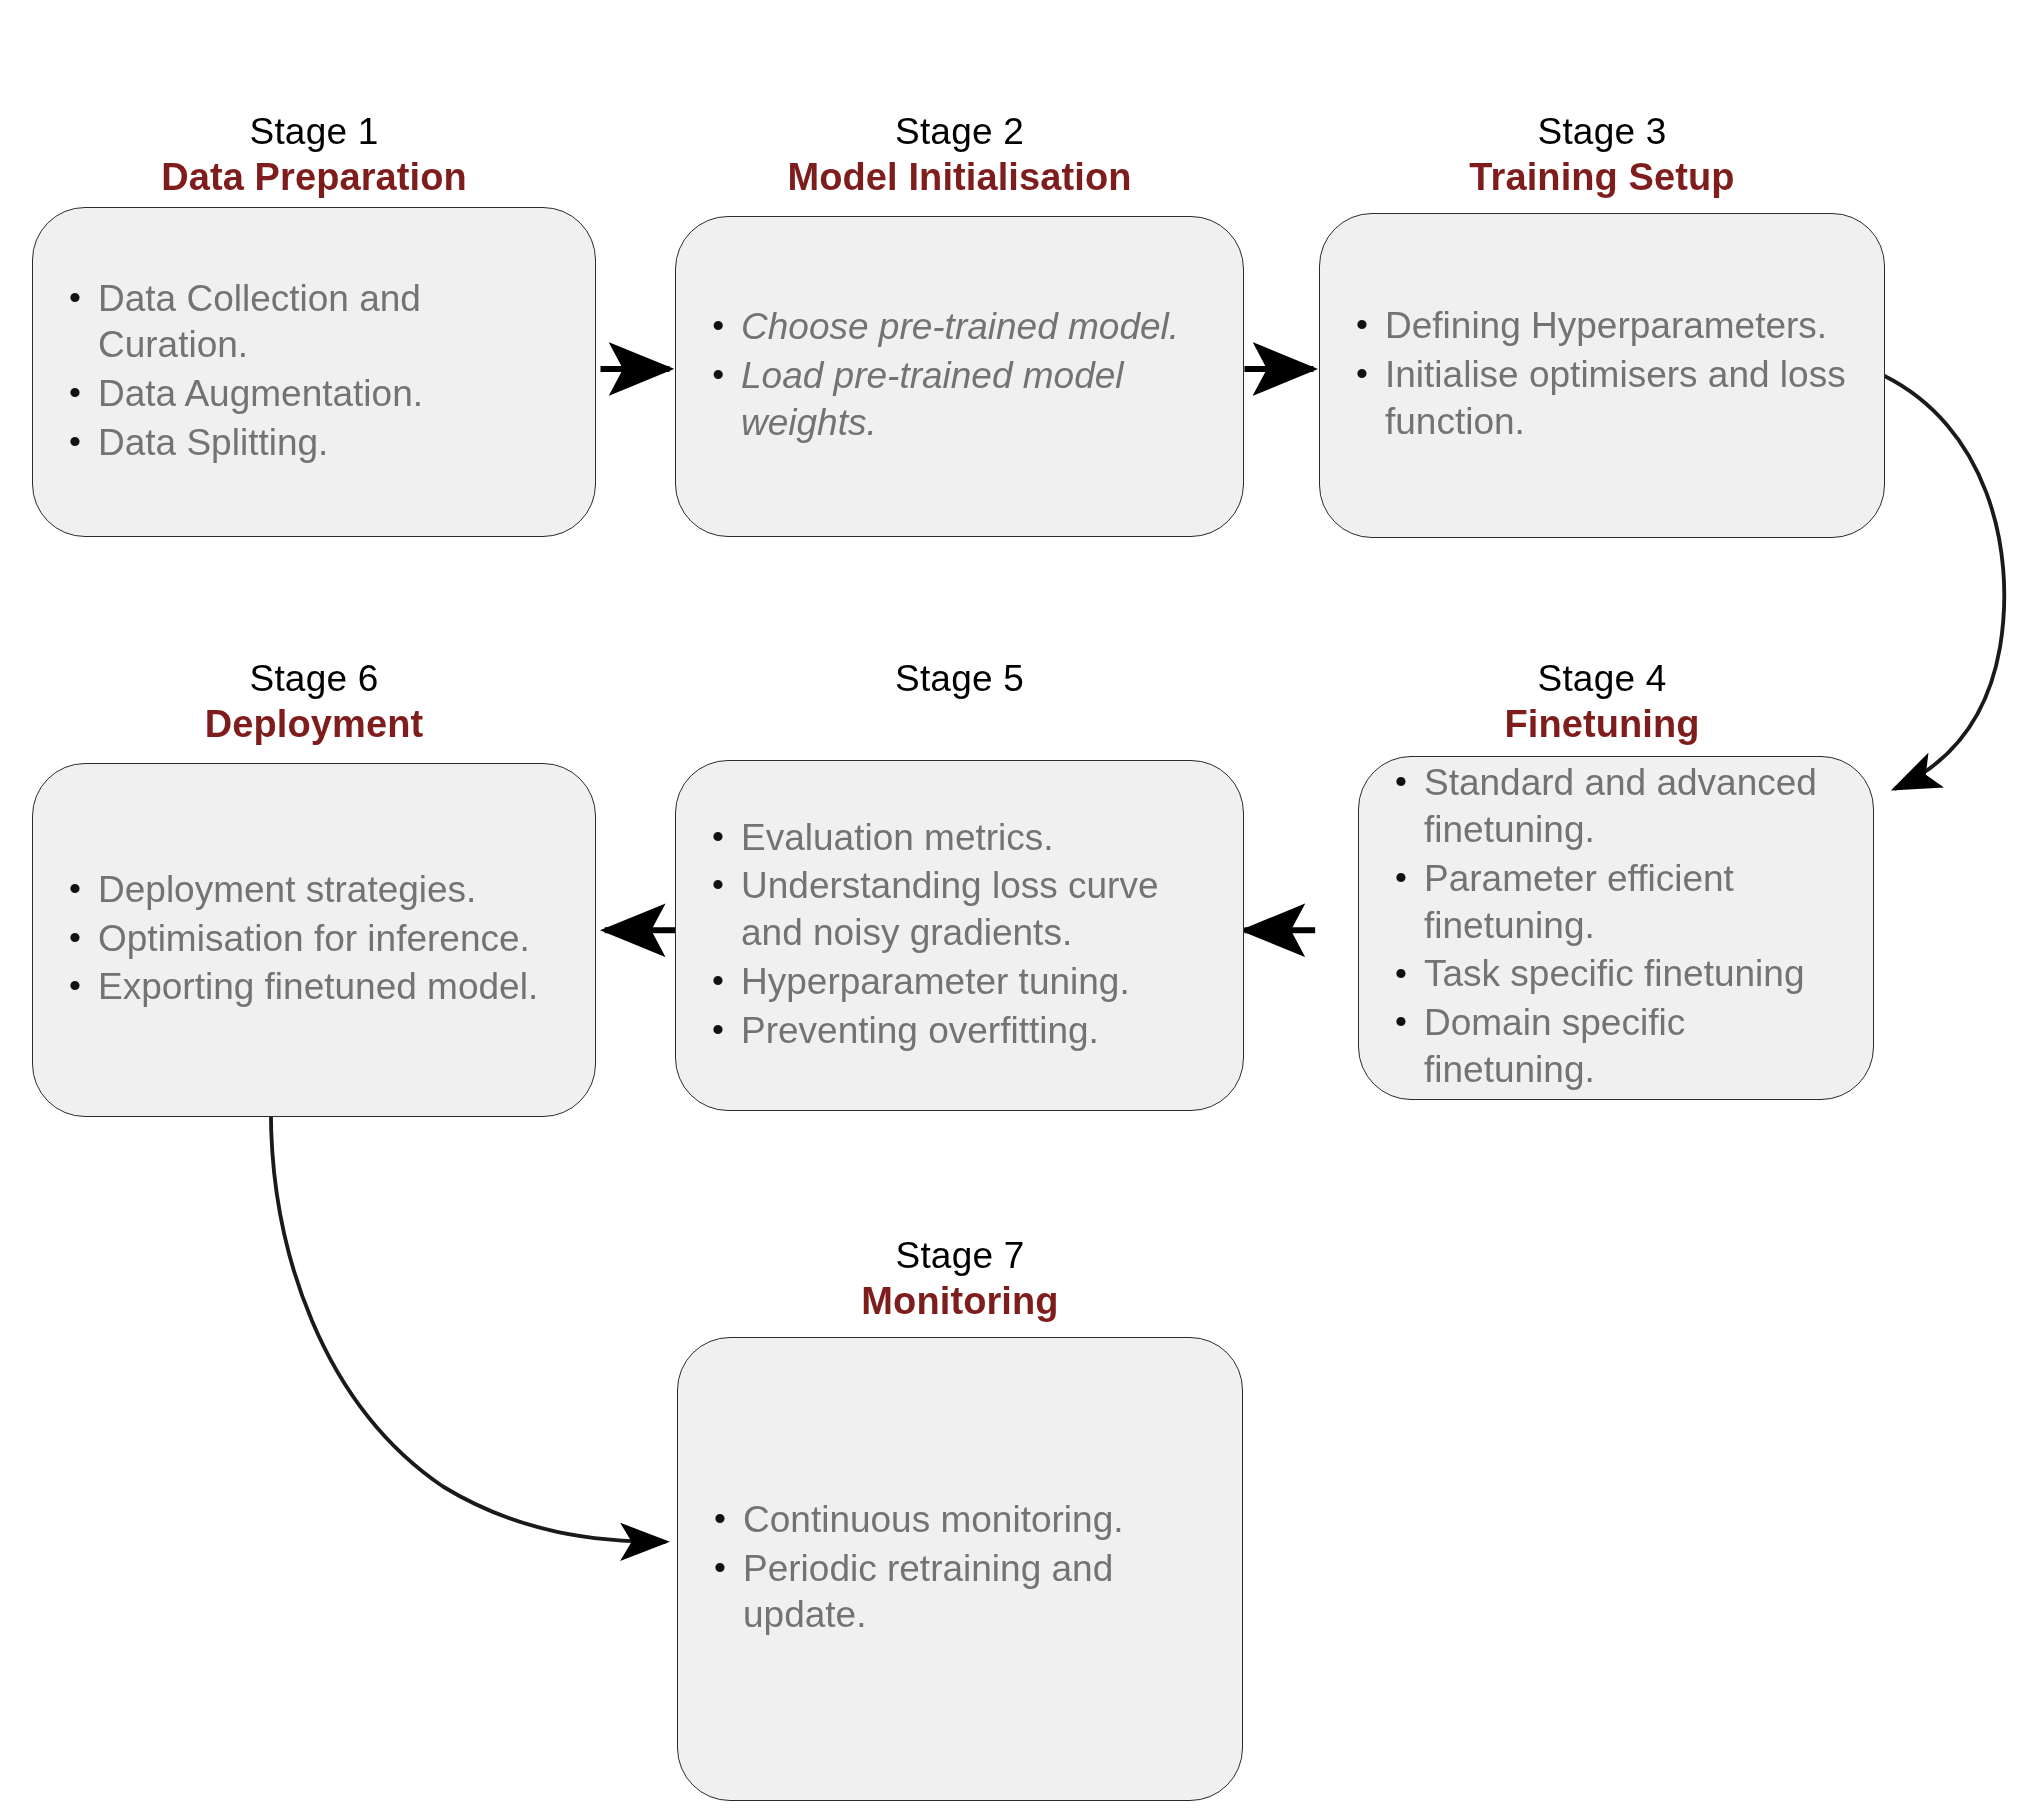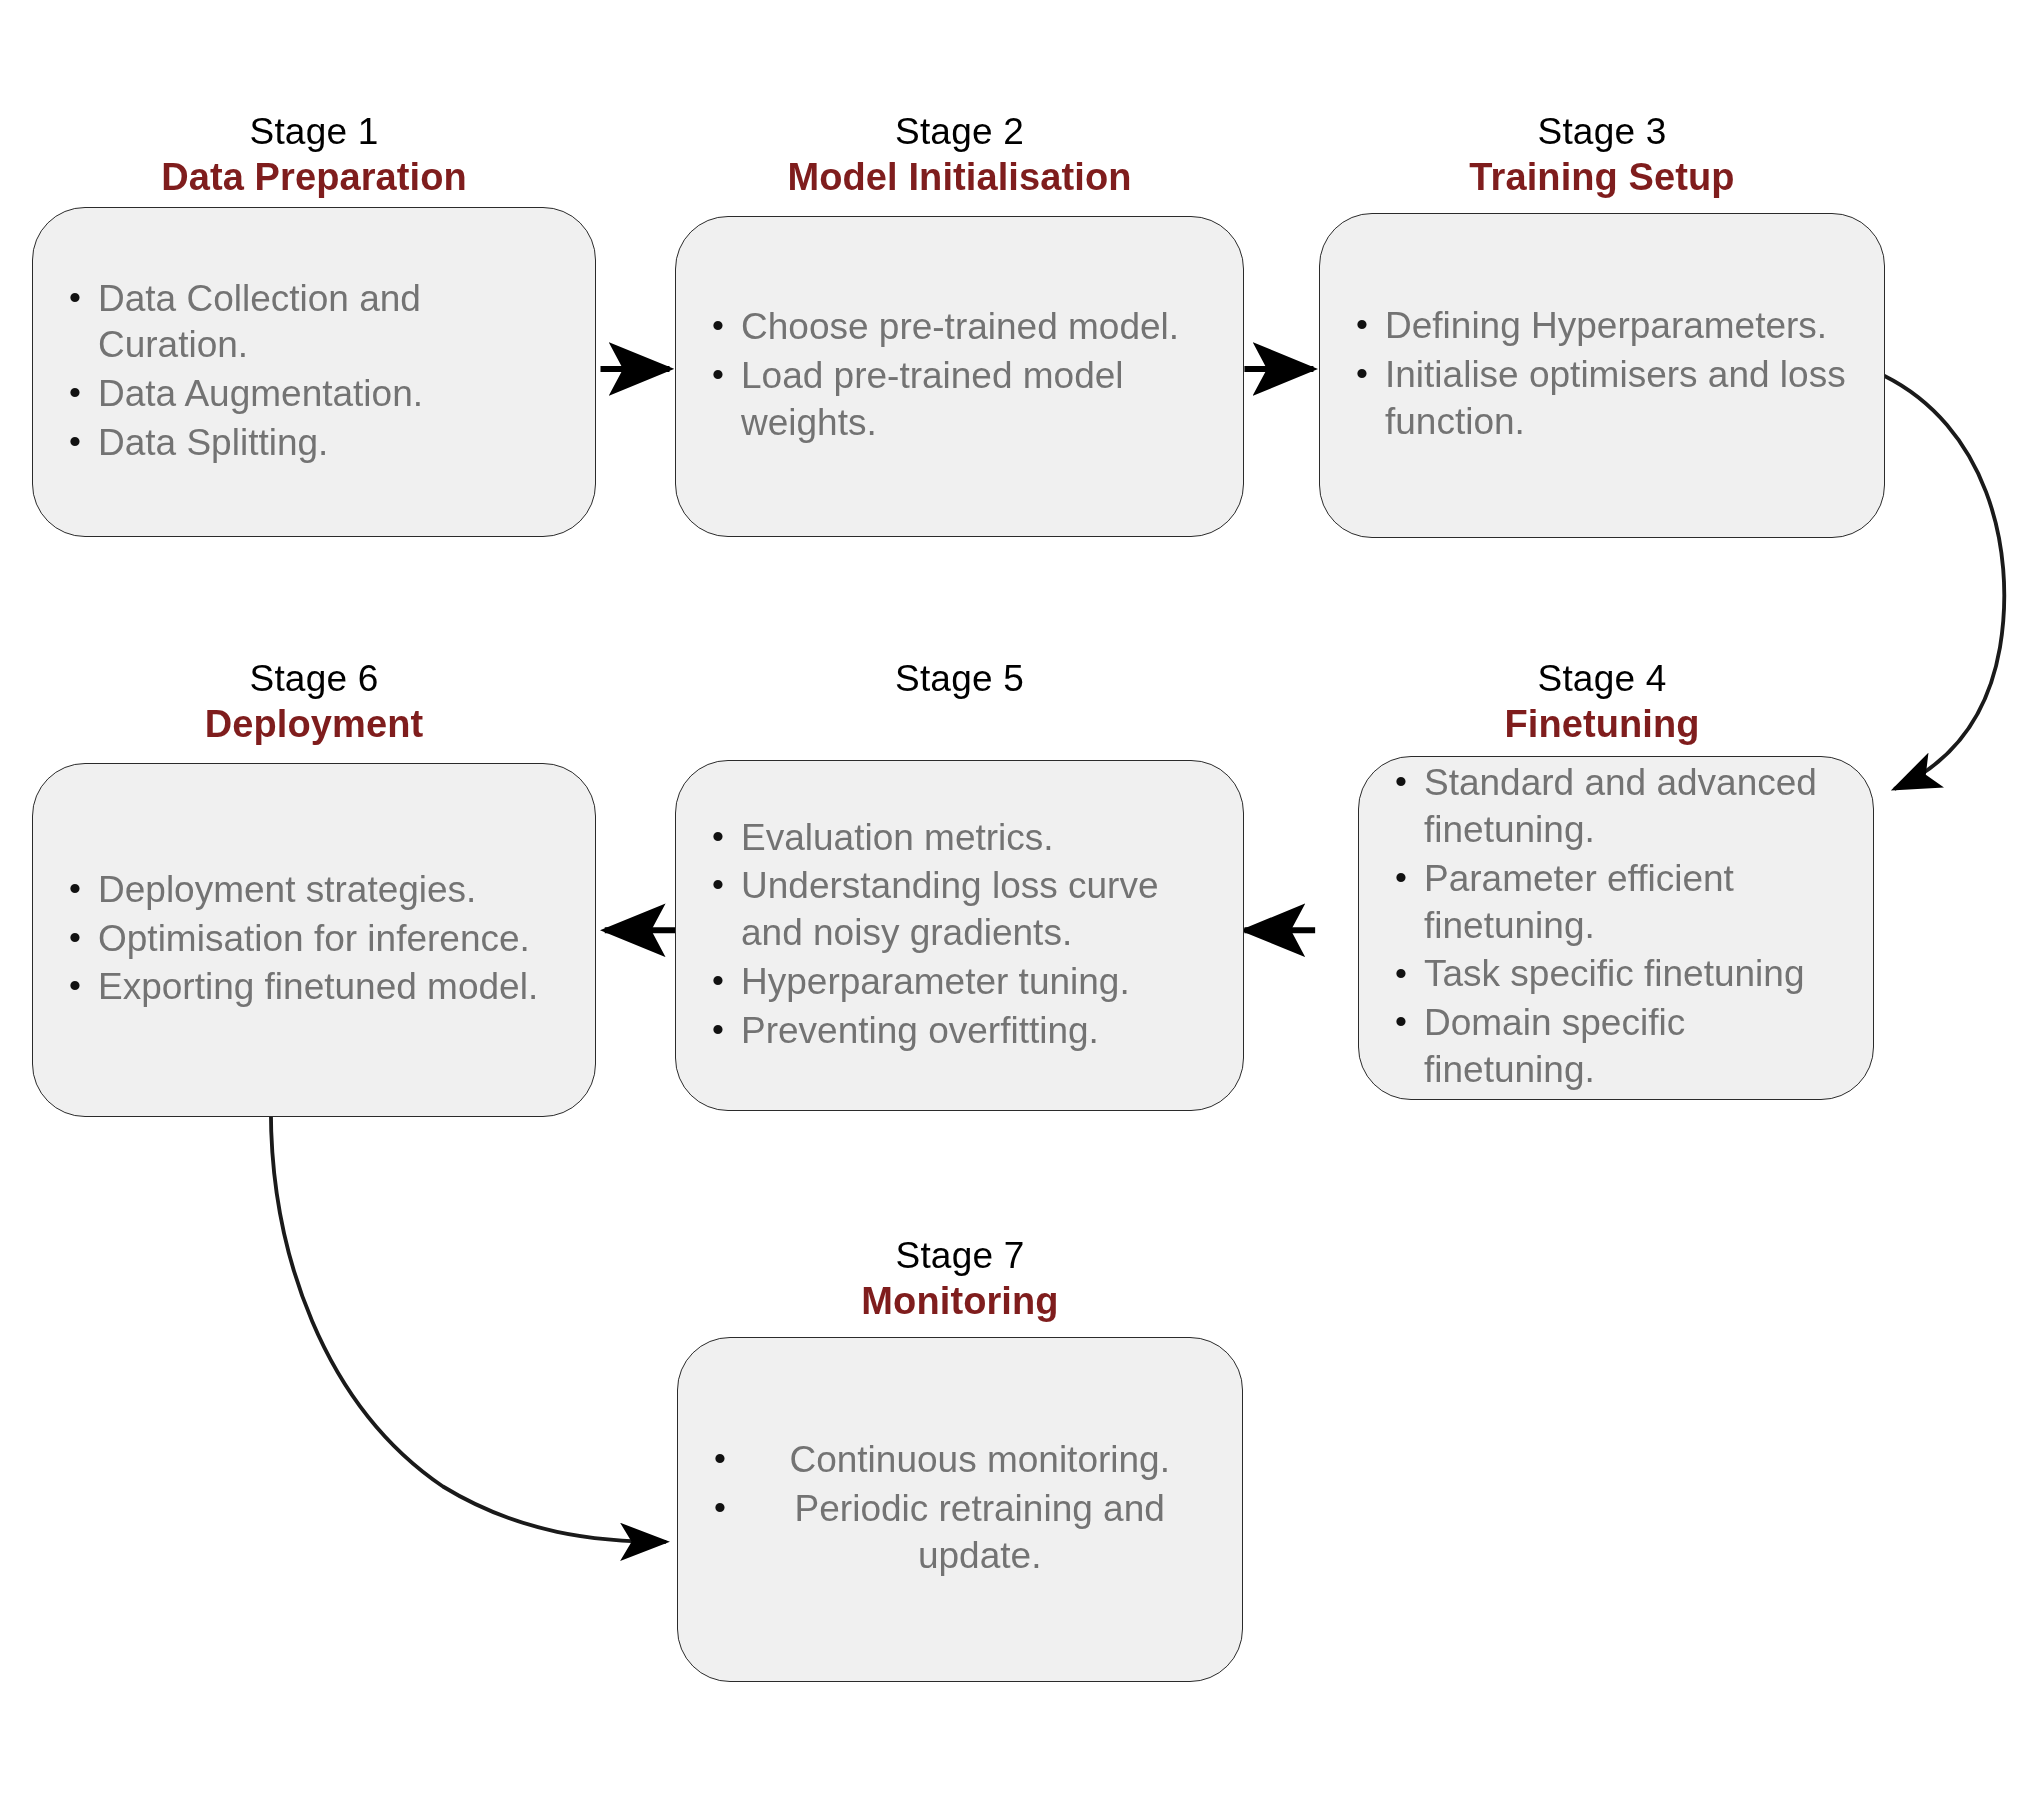--- a/index.html
+++ b/index.html
@@ -124,21 +124,21 @@
         <li>Data Splitting.</li>
       </ul>
     </div>
   </div>
 
   <div class="stage" style="left:675px; top:109px; width:569px;">
     <div class="stage-head" style="top:0;">
       <span class="stage-number">Stage 2</span>
       <span class="stage-title">Model Initialisation</span>
     </div>
-    <div class="stage-box" style="left:0; top:107px; width:569px; height:321px;">
+    <div class="stage-box" style="left:0; top:107px; width:569px; height:321px;font-style:italic;">
       <ul class="bullets">
         <li>Choose pre-trained model.</li>
         <li>Load pre-trained model weights.</li>
       </ul>
     </div>
   </div>
 
   <div class="stage" style="left:1319px; top:109px; width:566px;">
     <div class="stage-head" style="top:0;">
       <span class="stage-number">Stage 3</span>
@@ -193,21 +193,21 @@
         <li>Domain specific finetuning.</li>
       </ul>
     </div>
   </div>
 
   <div class="stage" style="left:677px; top:1233px; width:566px;">
     <div class="stage-head" style="top:0;">
       <span class="stage-number">Stage 7</span>
       <span class="stage-title">Monitoring</span>
     </div>
-    <div class="stage-box" style="left:0; top:104px; width:566px; height:345px;text-align:center;">
+    <div class="stage-box" style="left:0; top:104px; width:566px; height:464px;">
       <ul class="bullets">
         <li>Continuous monitoring.</li>
         <li>Periodic retraining and update.</li>
       </ul>
     </div>
   </div>
 
 </div>
 
 

